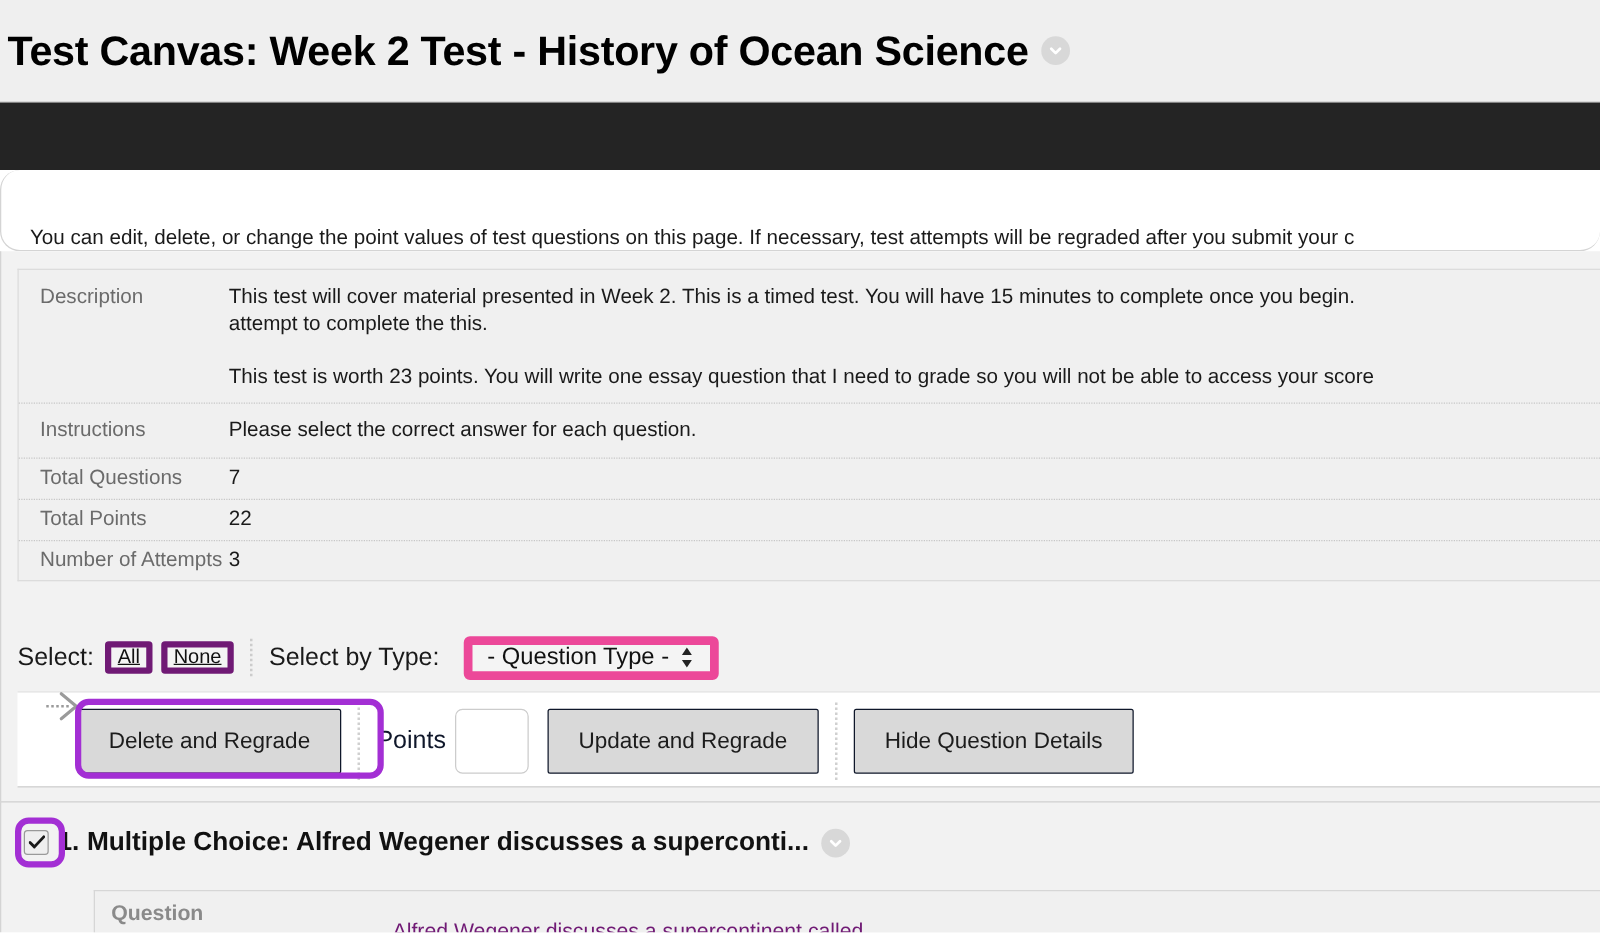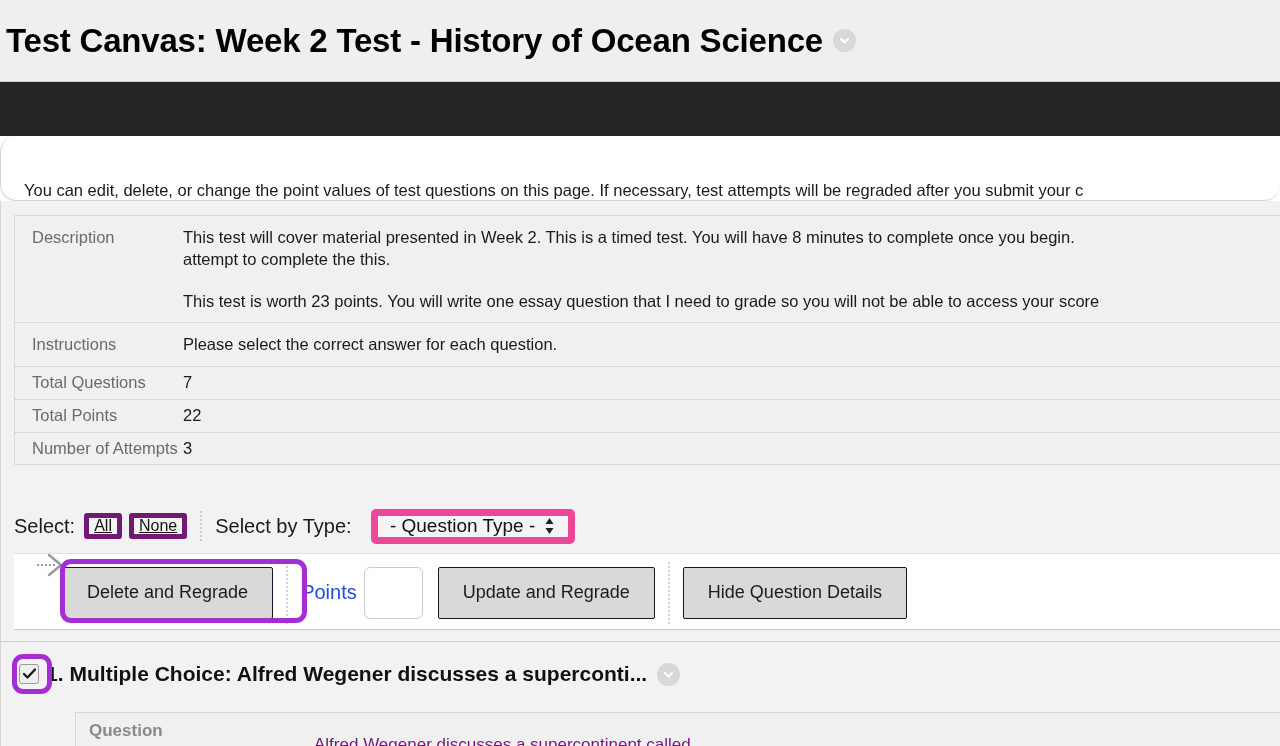--- a/index.html
+++ b/index.html
@@ -179,21 +179,21 @@
     color: #1c1c1c;
     cursor: pointer;
     white-space: nowrap;
   }
   .tb-sep {
     width: 1px; height: 62px;
     border-left: 2px dotted #d0d0d0;
     margin: 0 13px;
   }
   .pts-label {
-    font-size: 20px; color: #1d4ed8;
+    font-size: 20px; color: #0f172a;
     margin-right: 7px; white-space: nowrap;
   }
   .pts-input {
     width: 59px; height: 52px;
     background: #ffffff;
     border: 1px solid #cccccc;
     border-radius: 6px;
     margin-right: 15px;
     font-size: 18px;
     padding: 0 6px;
@@ -296,21 +296,21 @@
     <span class="txt">You can edit, delete, or change the point values of test questions on this page. If necessary, test attempts will be regraded after you submit your c</span>
   </div>
 
   <div class="content-area">
 
     <div class="details-box">
 
       <div class="detail-row">
         <div class="detail-label">Description</div>
         <div class="detail-value">
-          <p>This test will cover material presented in Week 2. This is a timed test. You will have 8 minutes to complete once you begin.</p>
+          <p>This test will cover material presented in Week 2. This is a timed test. You will have 15 minutes to complete once you begin.</p>
           <p style="margin-top:0">attempt to complete the this.</p>
           <p>This test is worth 23 points. You will write one essay question that I need to grade so you will not be able to access your score</p>
         </div>
       </div>
 
       <div class="detail-row">
         <div class="detail-label">Instructions</div>
         <div class="detail-value">Please select the correct answer for each question.</div>
       </div>
 

